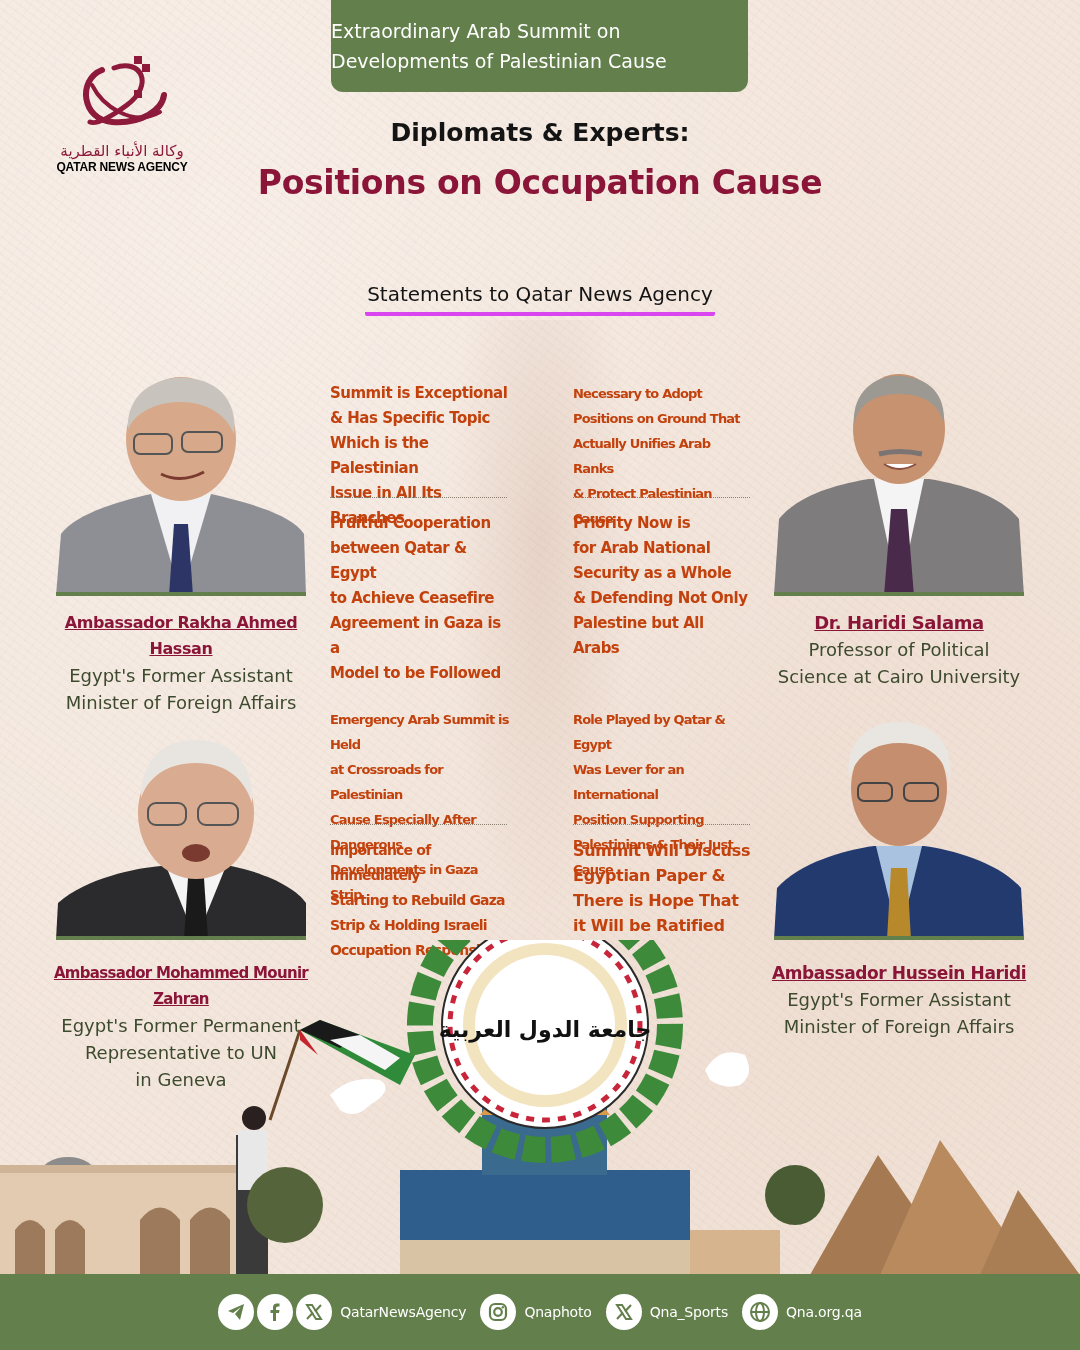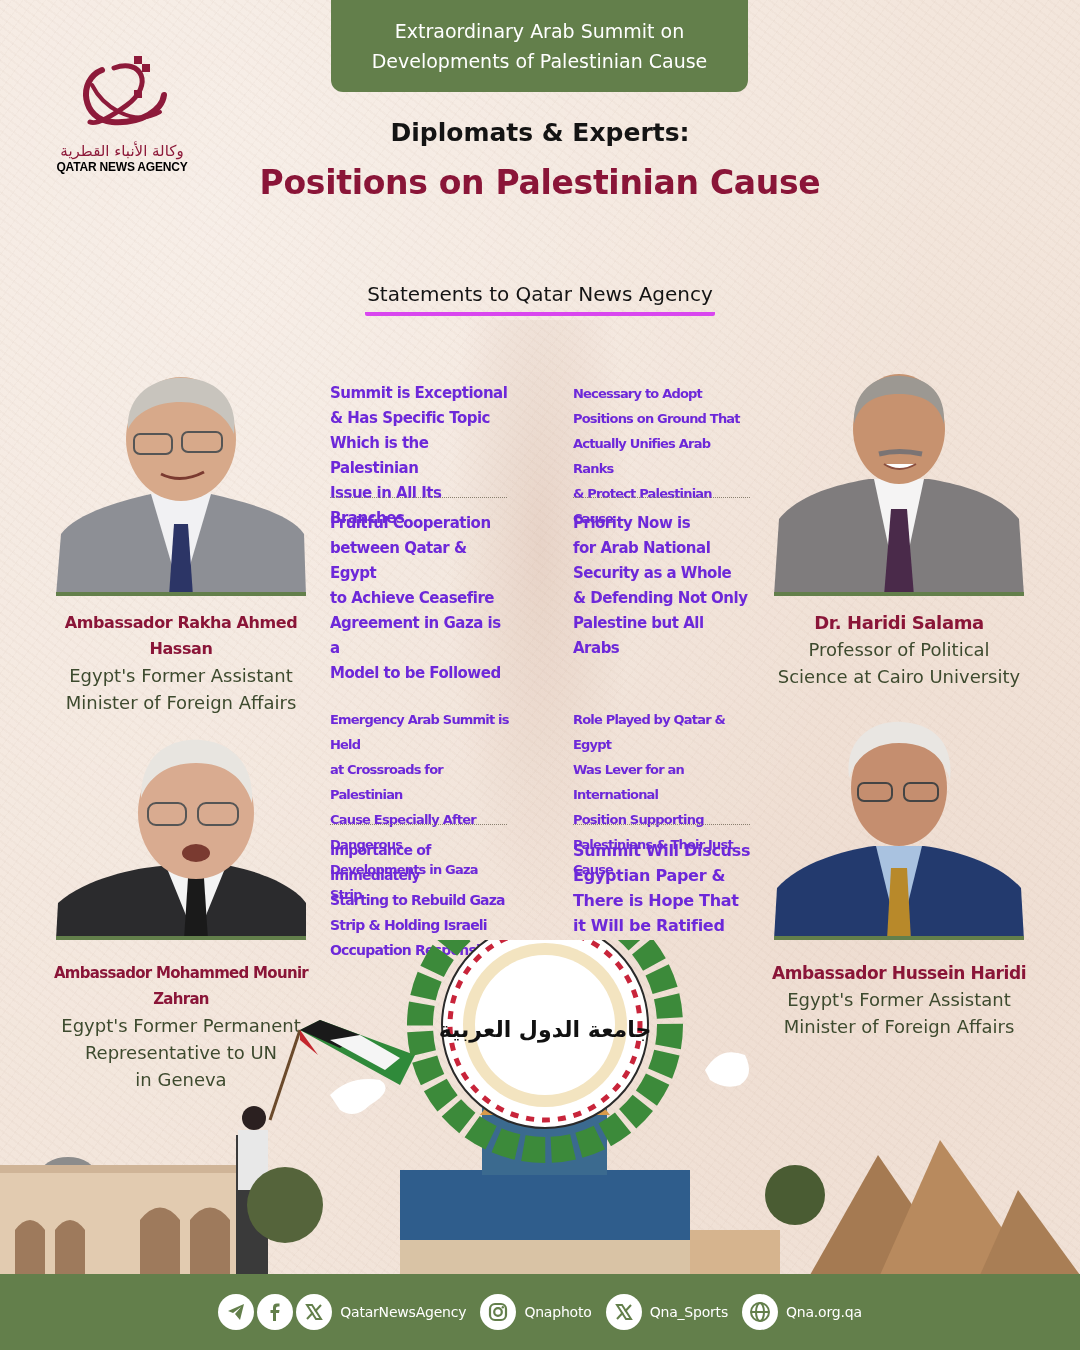--- a/index.html
+++ b/index.html
@@ -23,21 +23,21 @@
   .torch-ghost {
     position: absolute; left: 440px; top: 320px; width: 200px; height: 640px;
     background: radial-gradient(ellipse at 50% 35%, rgba(200,160,140,0.28), transparent 65%);
     pointer-events: none;
   }
 
   
   .top-banner {
     position: absolute; left: 331px; top: 0; width: 417px; height: 92px;
     background: #637f4b; border-radius: 0 0 12px 12px;
-    color: #fff; text-align: center;
+    color: #fff; text-align: left;
     display: flex; flex-direction: column; justify-content: center;
     font-family: "DejaVu Sans", sans-serif; font-size: 19px; line-height: 30px;
   }
 
   
   .logo { position: absolute; left: 52px; top: 50px; width: 140px; text-align: center; }
   .logo svg { display: block; margin: 0 auto; }
   .logo-ar { font-family: "DejaVu Sans", sans-serif; font-size: 15px; font-weight: normal; color: #8d1a3a; margin-top: 2px; direction: rtl; }
   .logo-en { font-family: "Liberation Sans", sans-serif; font-size: 12px; font-weight: bold; color: #000000; letter-spacing: -0.2px; }
 
@@ -63,30 +63,31 @@
     position: absolute; width: 250px; height: 222px; border-bottom: 4px solid #637f4b;
     overflow: hidden;
   }
   .portrait svg { position: absolute; left: 0; top: 0; }
   .person-caption {
     position: absolute; width: 300px; text-align: center;
   }
   .person-name {
     font-family: "DejaVu Sans", sans-serif; font-weight: bold; font-size: 16px; color: #8a1538; line-height: 26px;
     letter-spacing: -0.4px;
+    text-decoration: underline;
   }
   .person-role {
     font-family: "DejaVu Sans", sans-serif; font-size: 18px; color: #3d4a2e; line-height: 27px;
   }
 
   
   .quote {
     position: absolute; width: 180px;
     font-family: "DejaVu Sans", sans-serif; font-weight: bold; font-size: 15px; line-height: 25px;
-    color: #6d28d9; letter-spacing: -0.5px;
+    color: #c2410c; letter-spacing: -0.5px;
   }
   .quote.condensed { font-size: 13px; letter-spacing: -0.8px; }
   .quote.wide { font-size: 16px; letter-spacing: -0.3px; }
   .divider {
     position: absolute; width: 177px; height: 0; border-top: 1.5px dotted #8a8070;
   }
 
   
   .scenery { position: absolute; left: 0; top: 940px; width: 912px; height: 335px; }
 
@@ -123,21 +124,21 @@
     <rect x="62" y="6" width="8" height="8" fill="#8d1a3a"></rect>
     <rect x="70" y="14" width="8" height="8" fill="#8d1a3a"></rect>
     <rect x="62" y="40" width="8" height="8" fill="#8d1a3a"></rect>
   </svg>
   <div class="logo-ar">وكالة الأنباء القطرية</div>
   <div class="logo-en">QATAR NEWS AGENCY</div>
 </div>
 
 <div class="kicker">Diplomats &amp; Experts:</div>
 <div class="headline">
-  <div>Positions on Palestinian Cause</div>
+  <div>Positions on Occupation Cause</div>
 </div>
 <div class="statements">
   <span>Statements to Qatar News Agency</span>
 </div>
 
 <div class="portrait" style="left:56px; top:374px;">
   <svg width="250" height="222" viewBox="0 0 250 222">
     <path d="M0 222 L5 160 C 20 140, 60 128, 95 120 L155 120 C 190 128, 235 140, 248 160 L250 222 Z" fill="#8d8f95"></path>
     <path d="M95 120 L125 222 L155 120 Z" fill="#f1f1f3"></path>
     <path d="M118 150 L132 150 L137 222 L113 222 Z" fill="#2c3566"></path>

